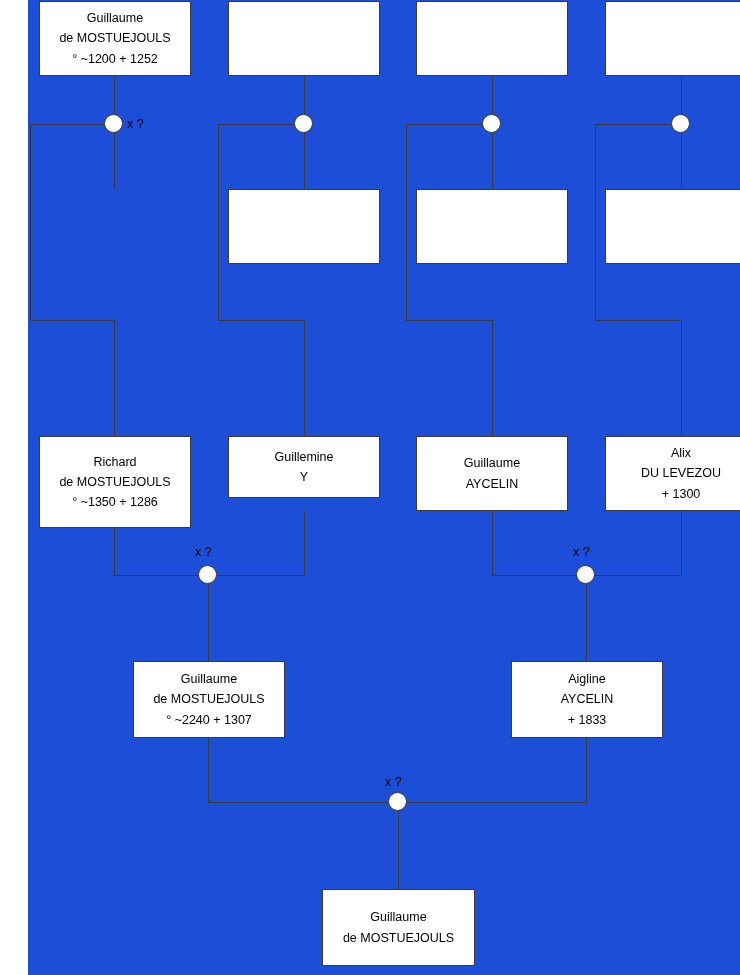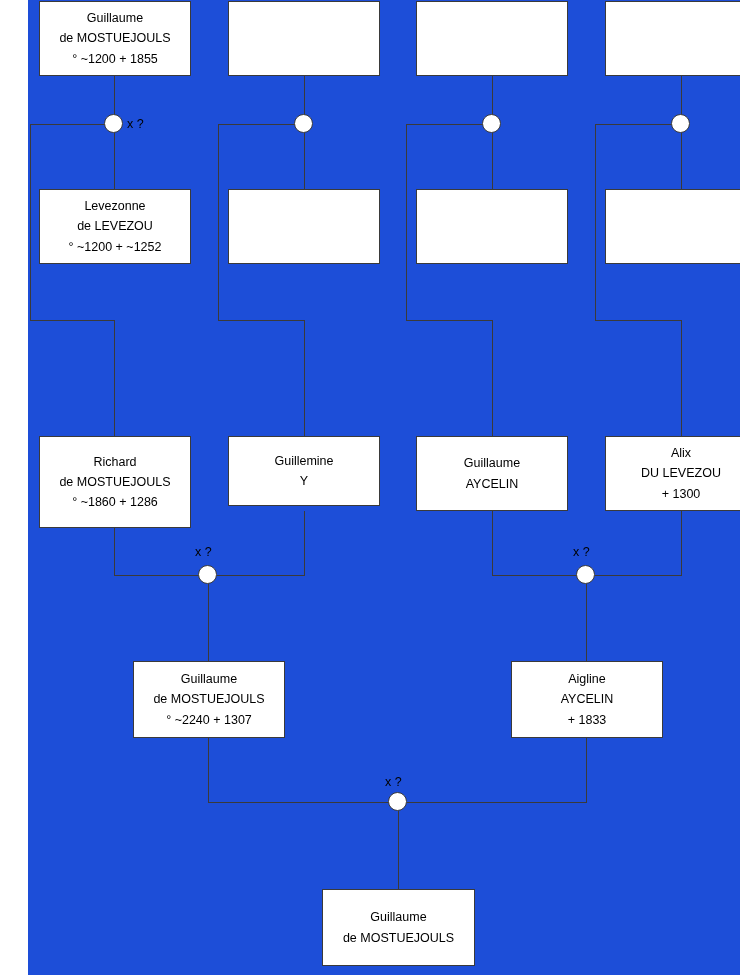--- a/index.html
+++ b/index.html
@@ -69,65 +69,60 @@
   }
 </style>
 </head>
 <body>
 
 <div id="chart-root">
 
   <div class="person-box" style="left:11px;top:1px;width:152px;height:75px;">
     <span class="pline">Guillaume</span>
     <span class="pline">de MOSTUEJOULS</span>
-    <span class="pline">° ~1200 + 1855</span>
+    <span class="pline">° ~1200 + 1252</span>
   </div>
   <div class="person-box" style="left:200px;top:1px;width:152px;height:75px;">
     
     
     
   </div>
   <div class="person-box" style="left:388px;top:1px;width:152px;height:75px;">
     
     
     
   </div>
   <div class="person-box" style="left:577px;top:1px;width:152px;height:75px;">
     
     
     
   </div>
 
-  <div class="person-box" style="left:11px;top:189px;width:152px;height:75px;">
-    <span class="pline">Levezonne</span>
-    <span class="pline">de LEVEZOU</span>
-    <span class="pline">° ~1200 + ~1252</span>
-  </div>
   <div class="person-box" style="left:200px;top:189px;width:152px;height:75px;">
     
     
     
   </div>
   <div class="person-box" style="left:388px;top:189px;width:152px;height:75px;">
     
     
     
   </div>
   <div class="person-box" style="left:577px;top:189px;width:152px;height:75px;">
     
     
     
   </div>
 
   <div class="person-box" style="left:11px;top:436px;width:152px;height:92px;">
     <span class="pline">Richard</span>
     <span class="pline">de MOSTUEJOULS</span>
-    <span class="pline">° ~1860 + 1286</span>
-  </div>
-  <div class="person-box" style="left:200px;top:436px;width:152px;height:70px;">
+    <span class="pline">° ~1350 + 1286</span>
+  </div>
+  <div class="person-box" style="left:200px;top:436px;width:152px;height:62px;">
     <span class="pline">Guillemine</span>
     <span class="pline">Y</span>
 
   </div>
   <div class="person-box" style="left:388px;top:436px;width:152px;height:75px;">
     <span class="pline">Guillaume</span>
     <span class="pline">AYCELIN</span>
 
   </div>
   <div class="person-box" style="left:577px;top:436px;width:152px;height:75px;">

